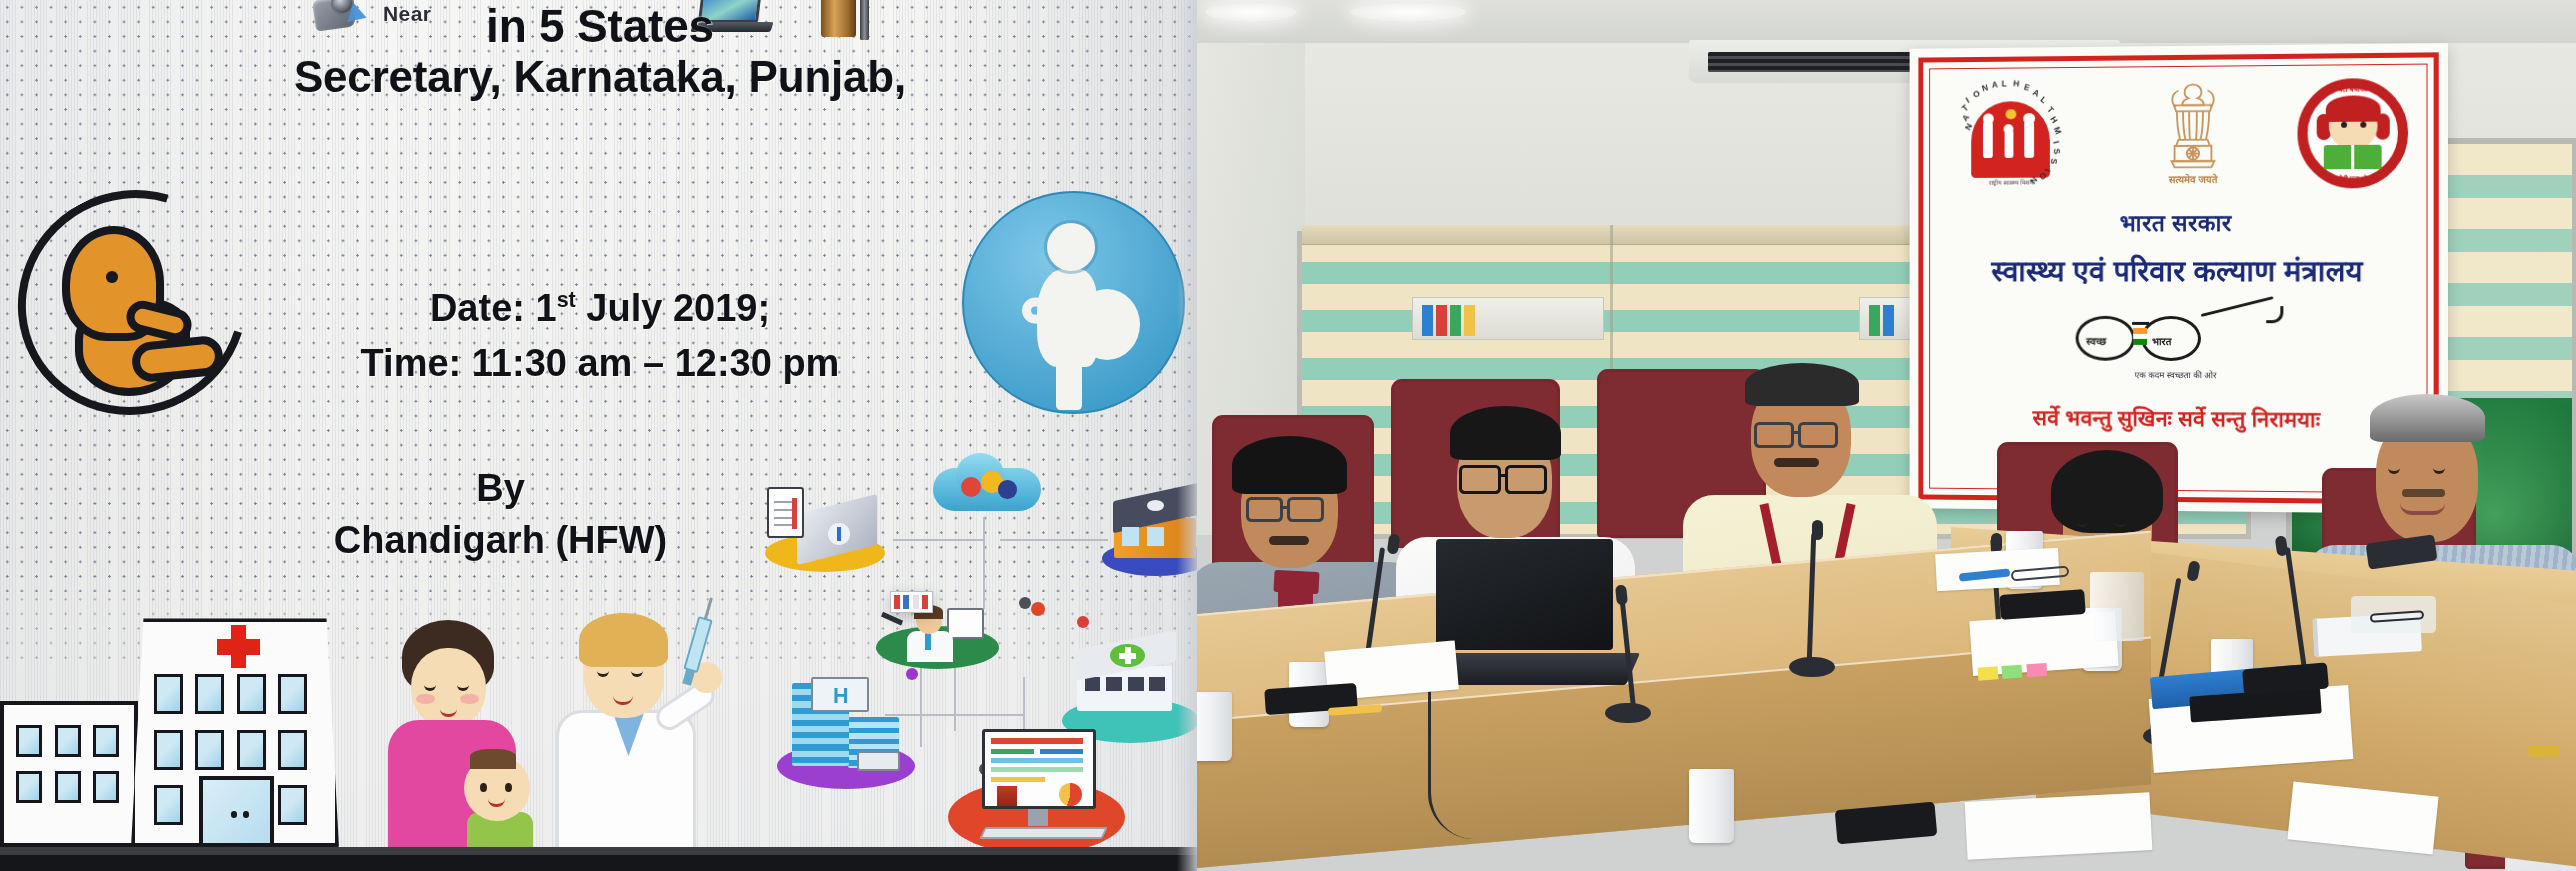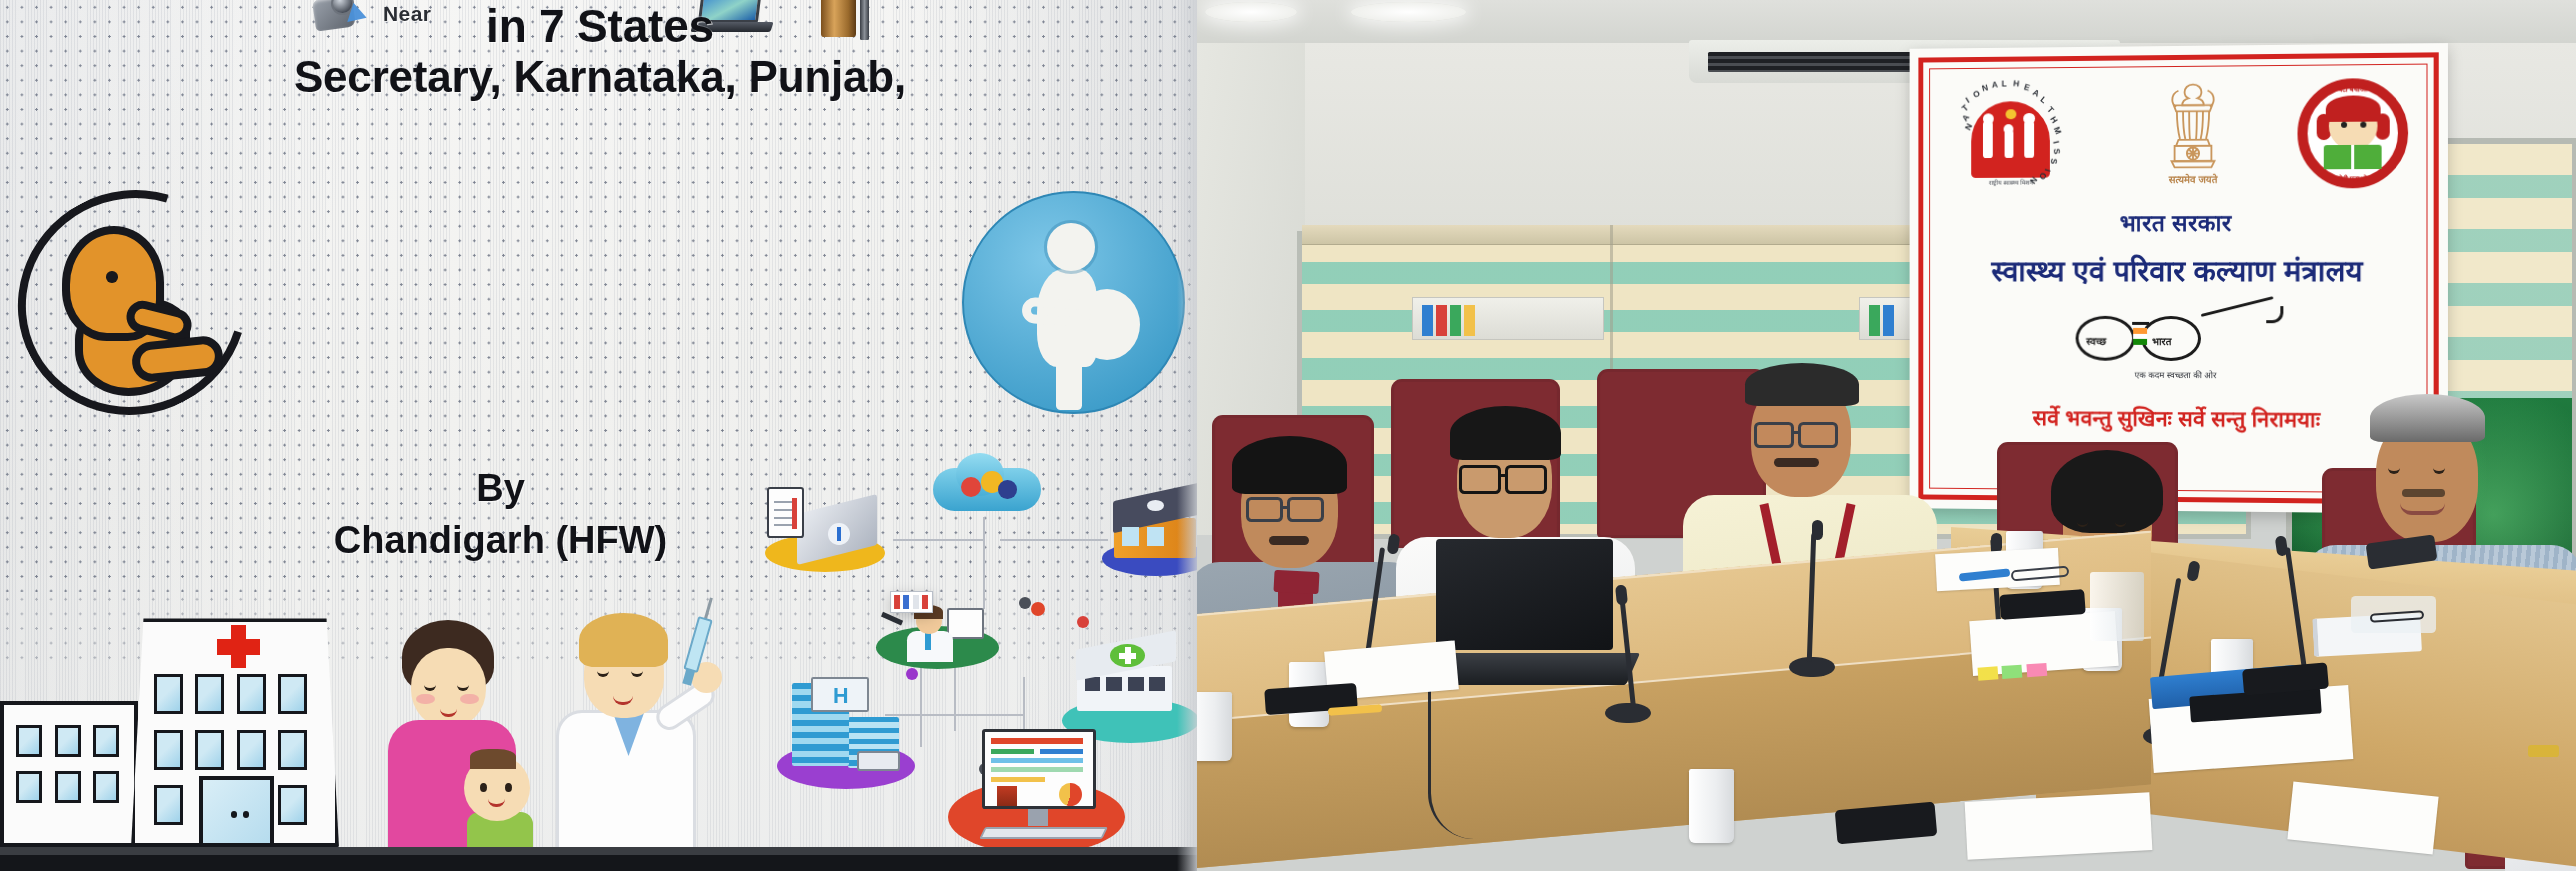--- a/index.html
+++ b/index.html
@@ -535,24 +535,28 @@
         <div class="base"></div>
     </div>
     <div class="top-clip clip-barrel">
       <div class="can"></div>
     </div>
     <div class="top-clip clip-pole"></div>
 
     <div class="near-tag">Near</div>
 
     <div class="headline">
-      <div class="l2">in 7 States</div>
+      <div class="l2">in 5 States</div>
       <div class="l3">Secretary, Karnataka, Punjab,</div>
     </div>
 
+    <div class="meta-block">
+      <div class="m1"><span>Date: 1</span><sup>st</sup><span> July 2019;</span></div>
+      <div class="m2">Time: 11:30 am – 12:30 pm</div>
+    </div>
 
     <div class="by-block">
       <div class="b1">By</div>
       <div class="b2">Chandigarh (HFW)</div>
     </div>
 
     <div class="fetus-icon">
       <div class="ring"></div>
         <div class="body"></div>
         <div class="head"></div>

